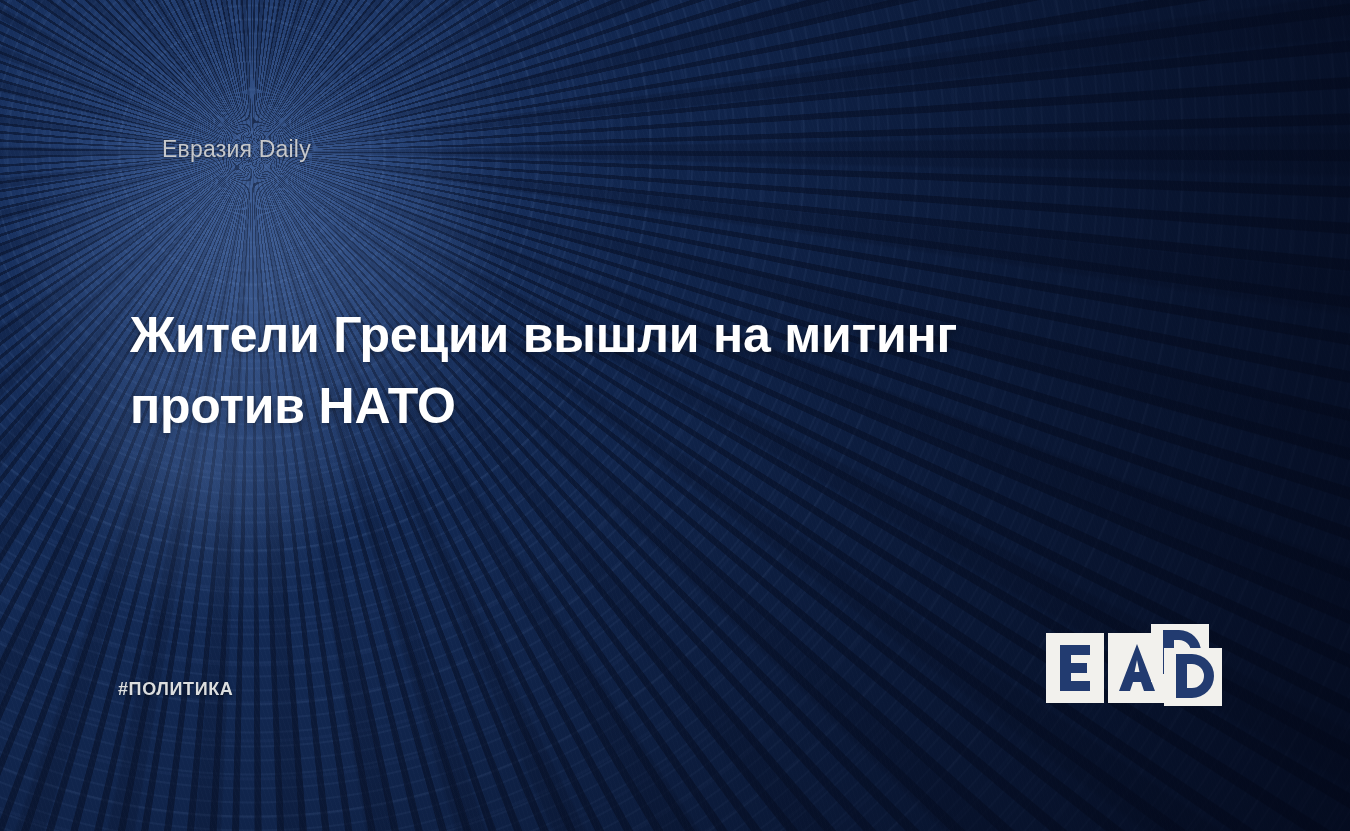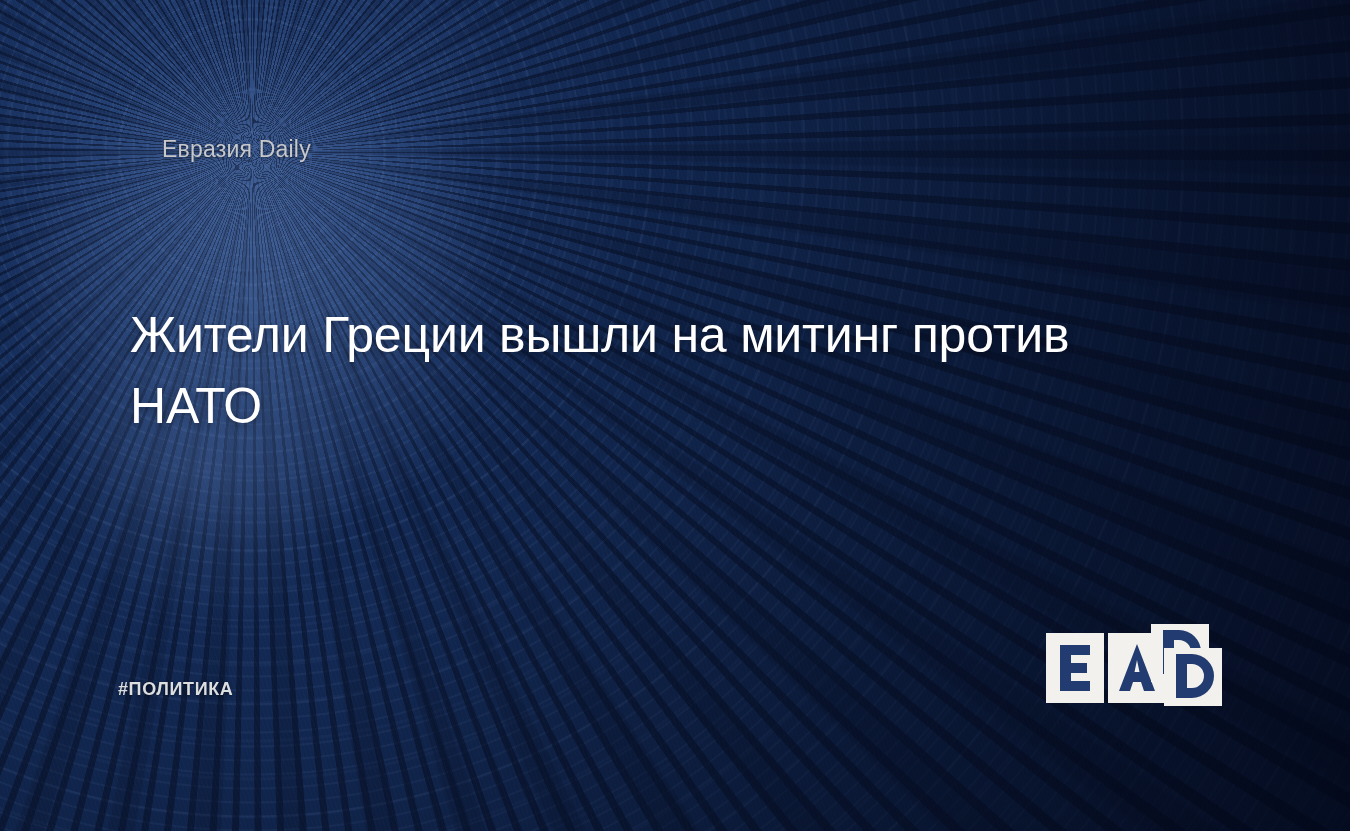--- a/index.html
+++ b/index.html
@@ -120,21 +120,21 @@
     margin-left: 32px;
   }
 
   #headline {
     position: absolute;
     left: 130px;
     top: 266px;
     width: 960px;
     font-size: 50px;
     line-height: 1.42;
-    font-weight: normal;
+    font-weight: bold;
     color: #ffffff;
     letter-spacing: -0.2px;
     text-shadow: 0 2px 6px rgba(0,0,0,0.30);
   }
 
   #category-tag {
     position: absolute;
     left: 118px;
     top: 679px;
     font-size: 18px;

